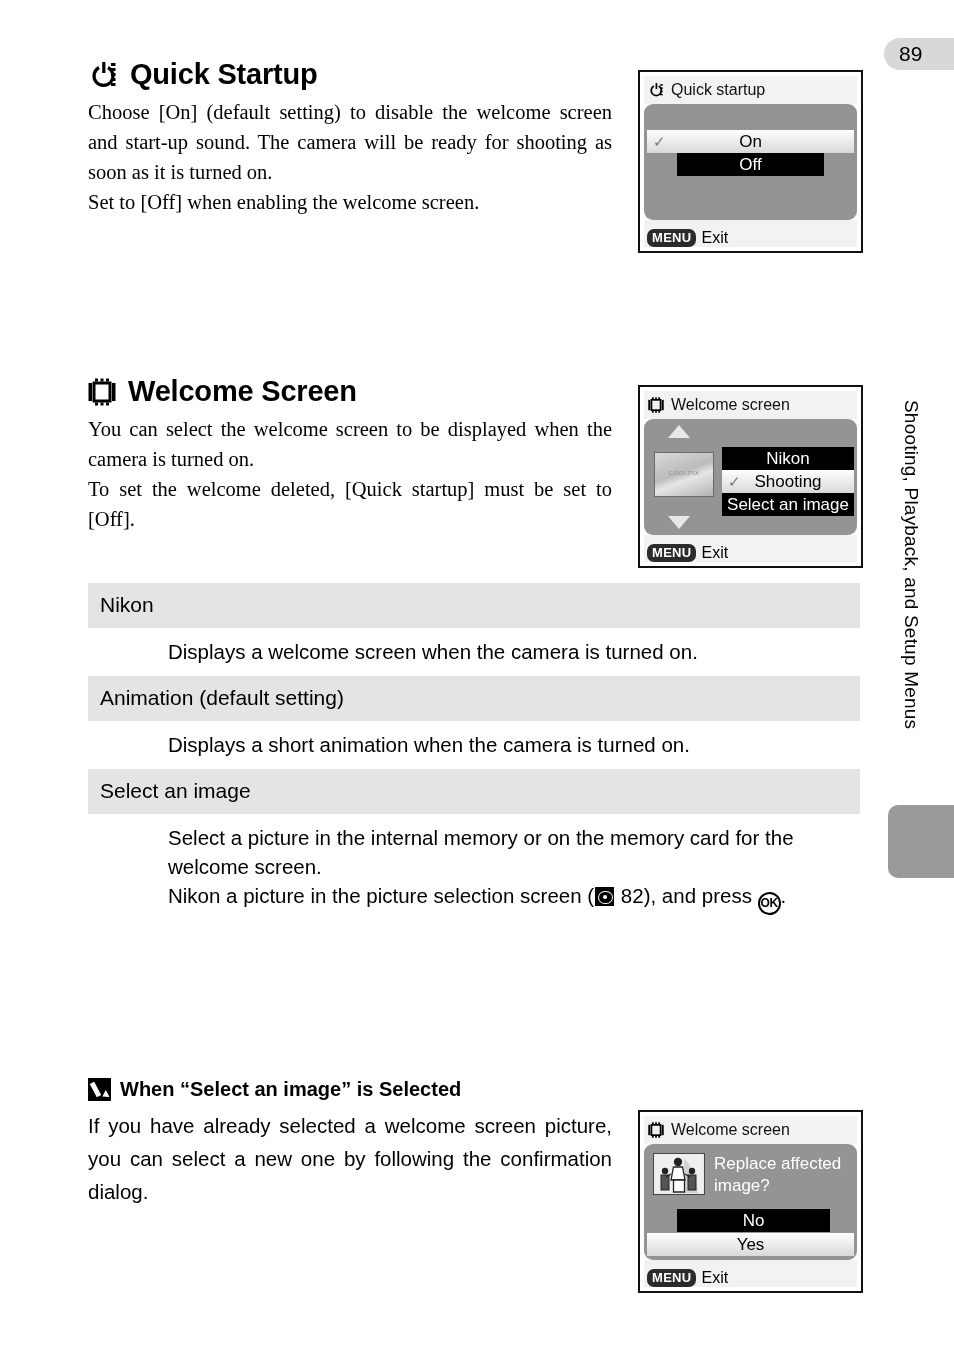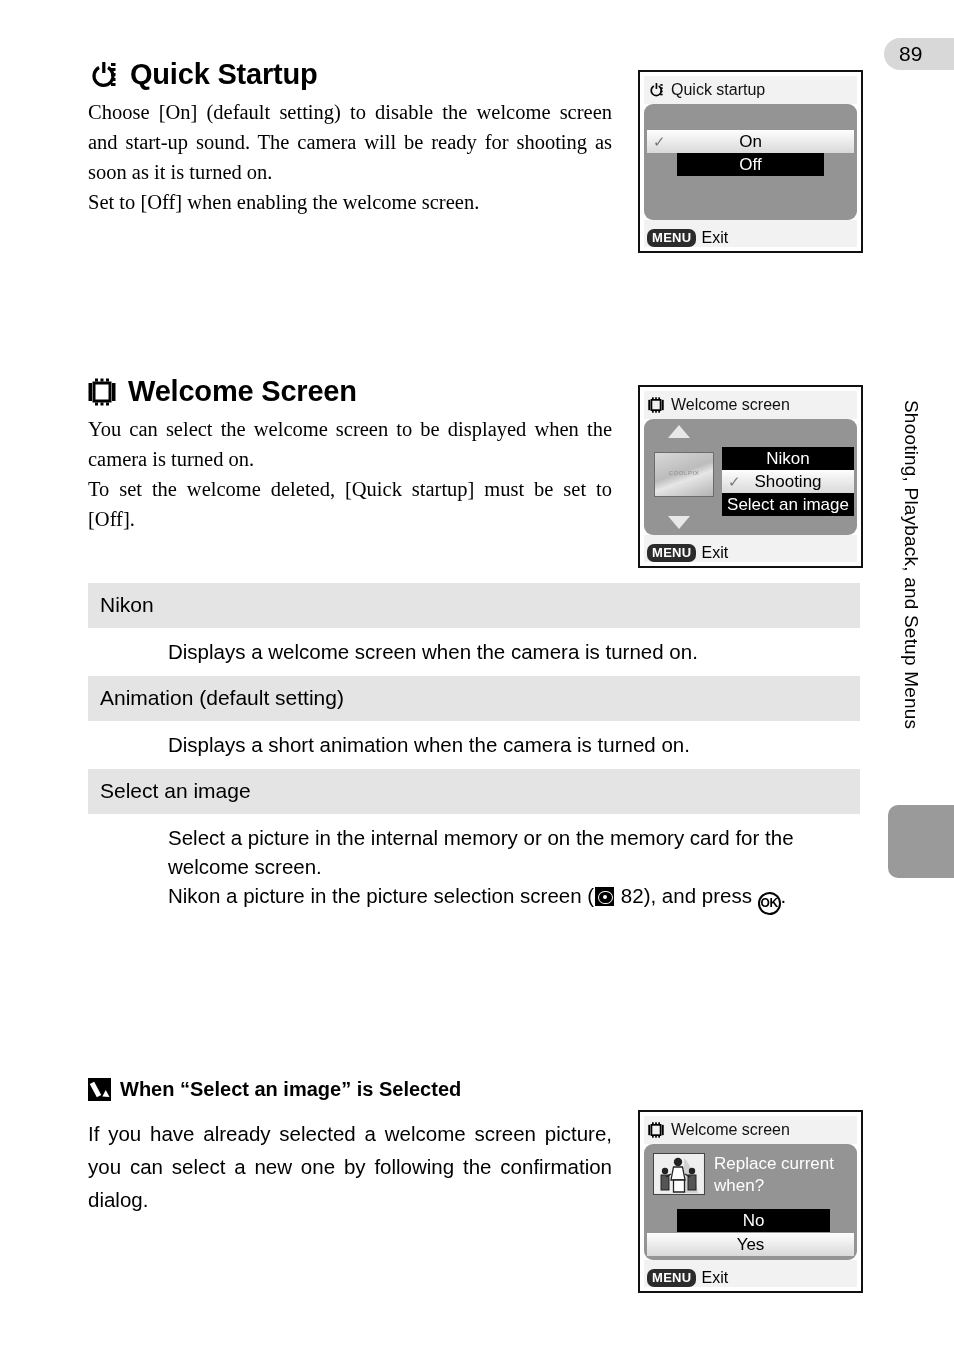--- a/index.html
+++ b/index.html
@@ -103,21 +103,21 @@
     line-height: 19px; text-align: center;
     vertical-align: -4px;
     letter-spacing: -0.5px;
   }
 
   
   .note { position: absolute; left: 88px; width: 524px; }
   .note-title {
     font-size: 20px; font-weight: bold;
     display: flex; align-items: center; gap: 9px;
-    margin-bottom: 16px;
+    margin-bottom: 8px;
   }
   .pencil-icon {
     width: 23px; height: 23px; background: #000;
     position: relative; flex: 0 0 auto;
   }
   .pencil-icon::before {
     content: "";
     position: absolute; left: 5px; top: 4px;
     width: 5px; height: 15px;
     background: #fff;
@@ -404,21 +404,21 @@
             <circle cx="24" cy="8" r="4.2" fill="#222"></circle>
             <path d="M19.5 13 h9 l2.5 13 h-14 z" fill="#fff" stroke="#222" stroke-width="1.3"></path>
             <path d="M19.5 26 h11 v12 h-11 z" fill="#fff" stroke="#222" stroke-width="1.3"></path>
             <circle cx="11" cy="17" r="3.2" fill="#222"></circle>
             <rect x="7" y="21" width="8" height="15" fill="#555" stroke="#222" stroke-width="1"></rect>
             <circle cx="38" cy="17" r="3.2" fill="#222"></circle>
             <rect x="34" y="21" width="8" height="15" fill="#555" stroke="#222" stroke-width="1"></rect>
             <path d="M17 20 l-5 3 M31 20 l5 3" stroke="#222" stroke-width="1.4" fill="none"></path>
           </svg>
         </div>
-        <div class="dlg-text">Replace current when?</div>
+        <div class="dlg-text">Replace affected image?</div>
       </div>
       <div style="position:absolute; left:33px; right:27px; bottom:28px;">
         <div class="opt-row">
           <span>No</span>
         </div>
       </div>
       <div style="position:absolute; left:3px; right:3px; bottom:4px;">
         <div class="opt-row selected">
           <span>Yes</span>
         </div>

